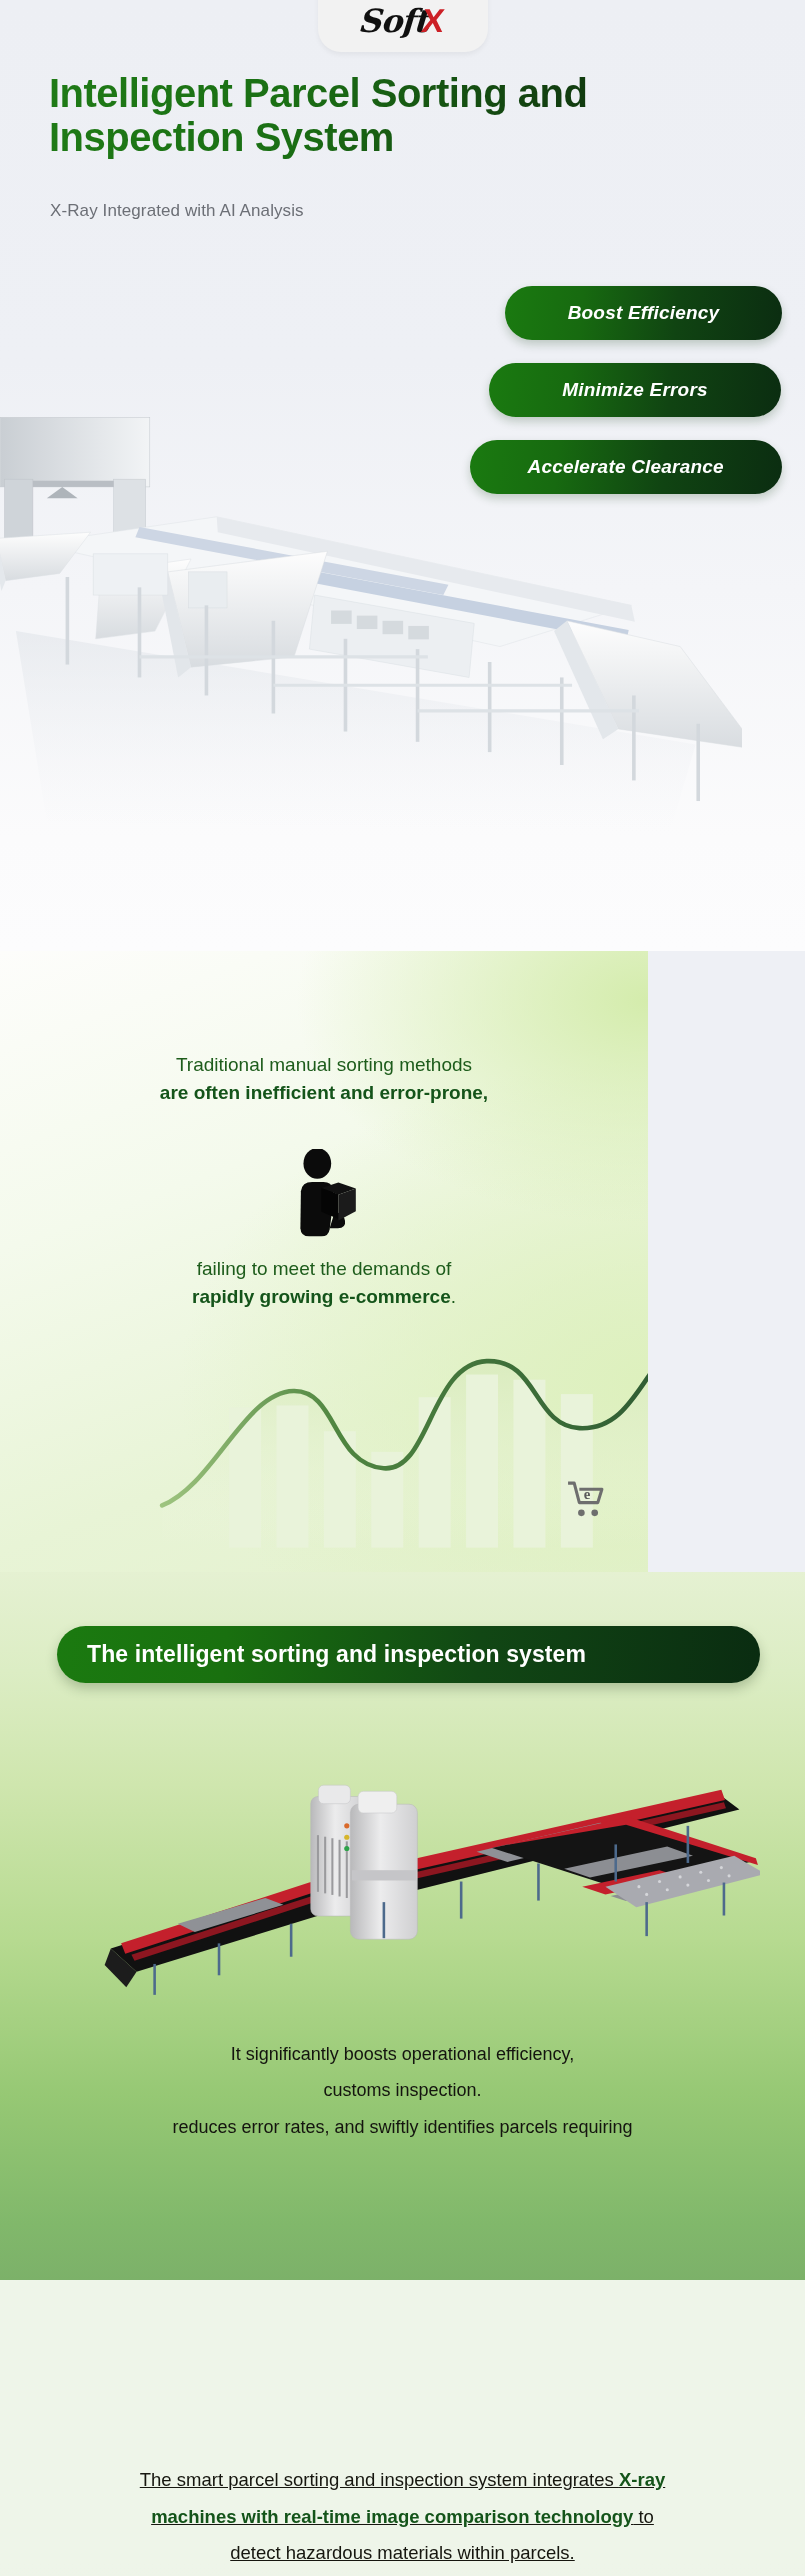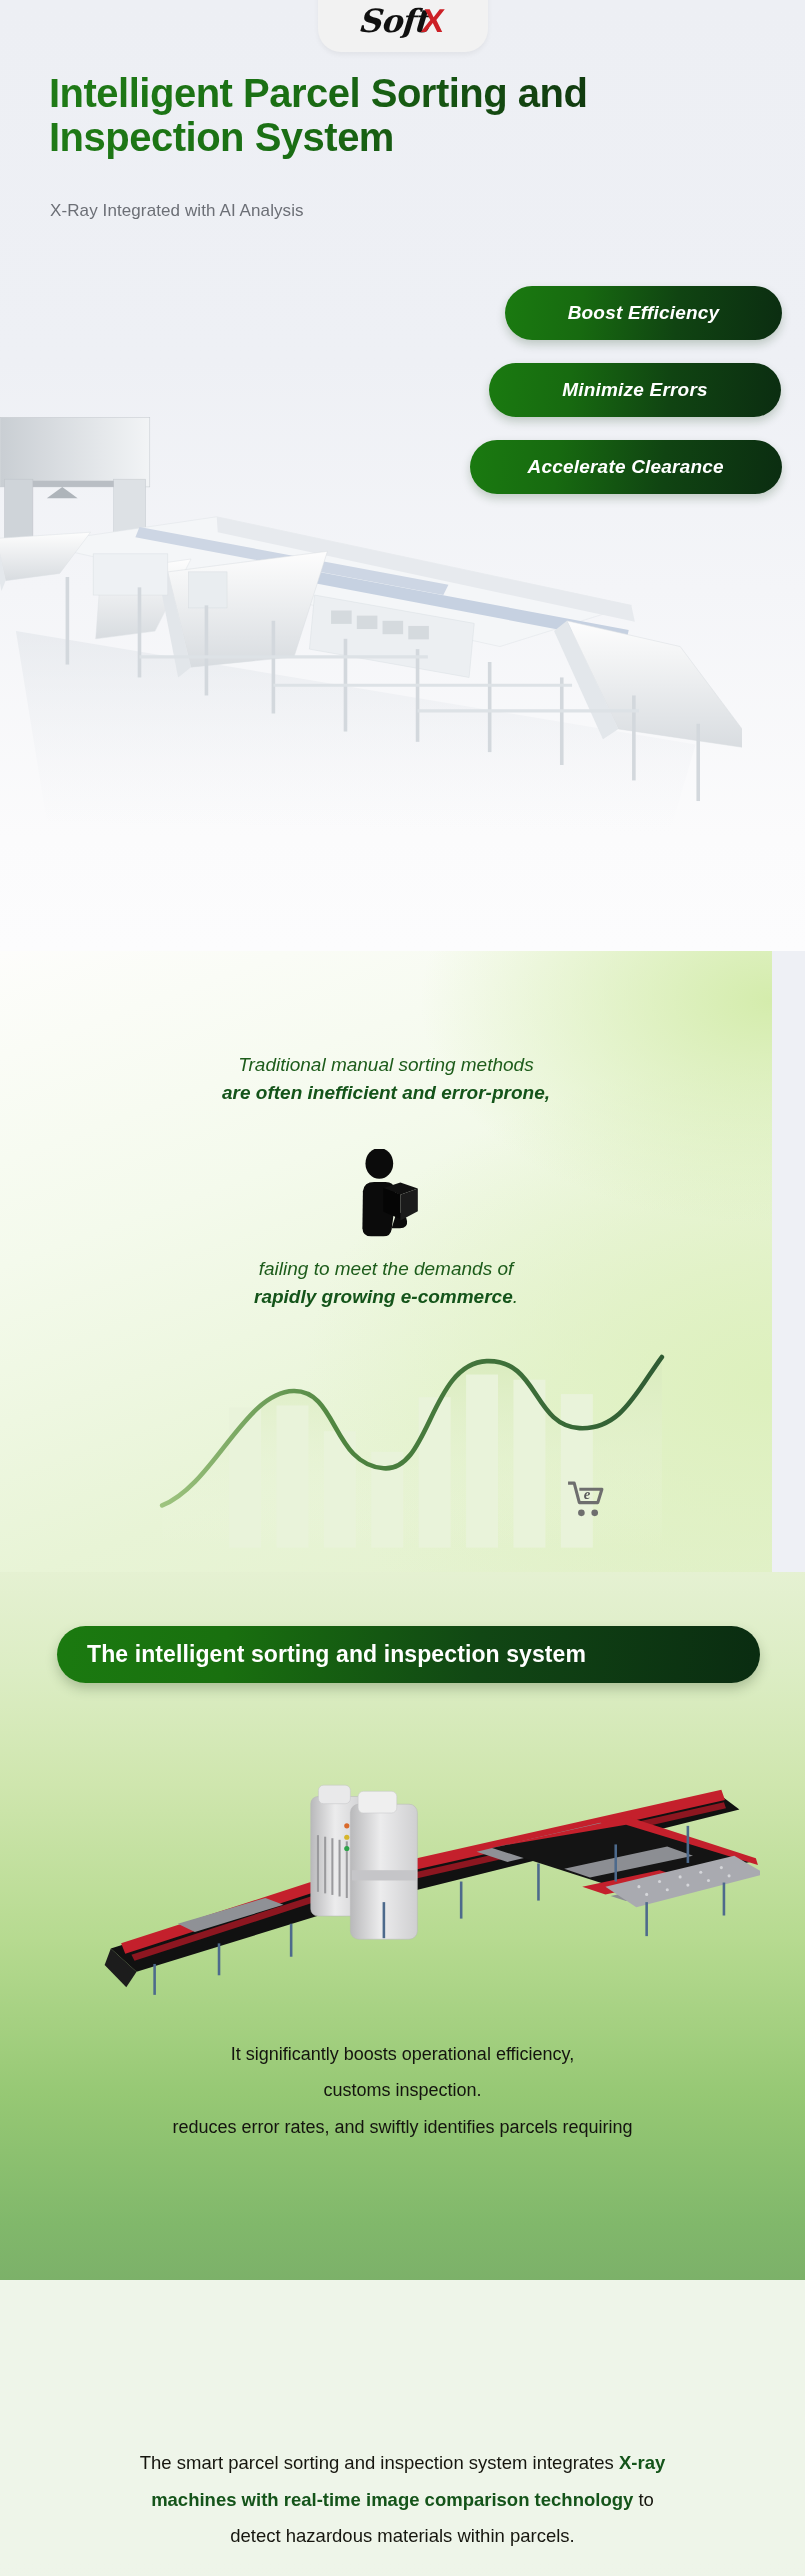--- a/index.html
+++ b/index.html
@@ -65,27 +65,26 @@
   }
   .badge.b1 { width:277px; margin-left:43px; }
   .badge.b2 { width:292px; margin-left:27px; }
   .badge.b3 { width:312px; margin-left:7.7px; }
 
   
   .hero-machine { position:absolute; left:-15.5px; top:389px; width:757px; height:443px; }
 
   
   .problem {
-    position:relative; width:772px; height:621px;
+    position:relative; width:648px; height:621px;
     background:
       radial-gradient(ellipse 567px 361px at 100% 8%, #d4ecac 0%, rgba(212,236,172,0) 62%),
       radial-gradient(ellipse 670px 464px at 100% 70%, #ddf0bd 0%, rgba(221,240,189,0) 70%),
       linear-gradient(160deg,#fdfdfb 0%,#f4faec 35%,#e8f4d6 70%,#e3f1cd 100%);
     overflow:hidden;
-    font-style:italic;
   }
   .p-text1 { position:absolute; top:100px; left:0; width:100%; text-align:center; }
   .p-text1 .l1 { font-size:19px; color:#1d5c1b; line-height:1.45; }
   .p-text1 .l2 { font-size:19px; color:#14541a; font-weight:700; line-height:1.45; }
   .person-icon { position:absolute; top:198px; left:50%; transform:translateX(-50%); }
   .p-text2 { position:absolute; top:304px; left:0; width:100%; text-align:center; }
   .p-text2 .l1 { font-size:19px; color:#1d5c1b; line-height:1.45; }
   .p-text2 .l2 { font-size:19px; color:#14541a; font-weight:700; line-height:1.45; }
   .growth-chart { position:absolute; left:157px; top:379px; width:510px; height:222px; }
   .cart-icon { position:absolute; left:566px; top:527px; }
@@ -342,21 +341,21 @@
     <div class="sol-text">
       <p>It significantly boosts operational efficiency,</p>
       <p>customs inspection.</p>
       <p>reduces error rates, and swiftly identifies parcels requiring</p>
     </div>
   </section>
 
   <section class="detail">
 
     <div class="d-text1">
-      <p style="max-width:556px;margin:0 auto;">
+      <p style="max-width:556px;margin:17px auto;text-decoration:underline;">
         <span>The smart parcel sorting and inspection system integrates </span><b>X-ray machines with real-time image comparison technology</b><span> to detect hazardous materials within parcels.</span>
       </p>
     </div>
 
   </section>
 
 </div>
 
 
 </body></html>

